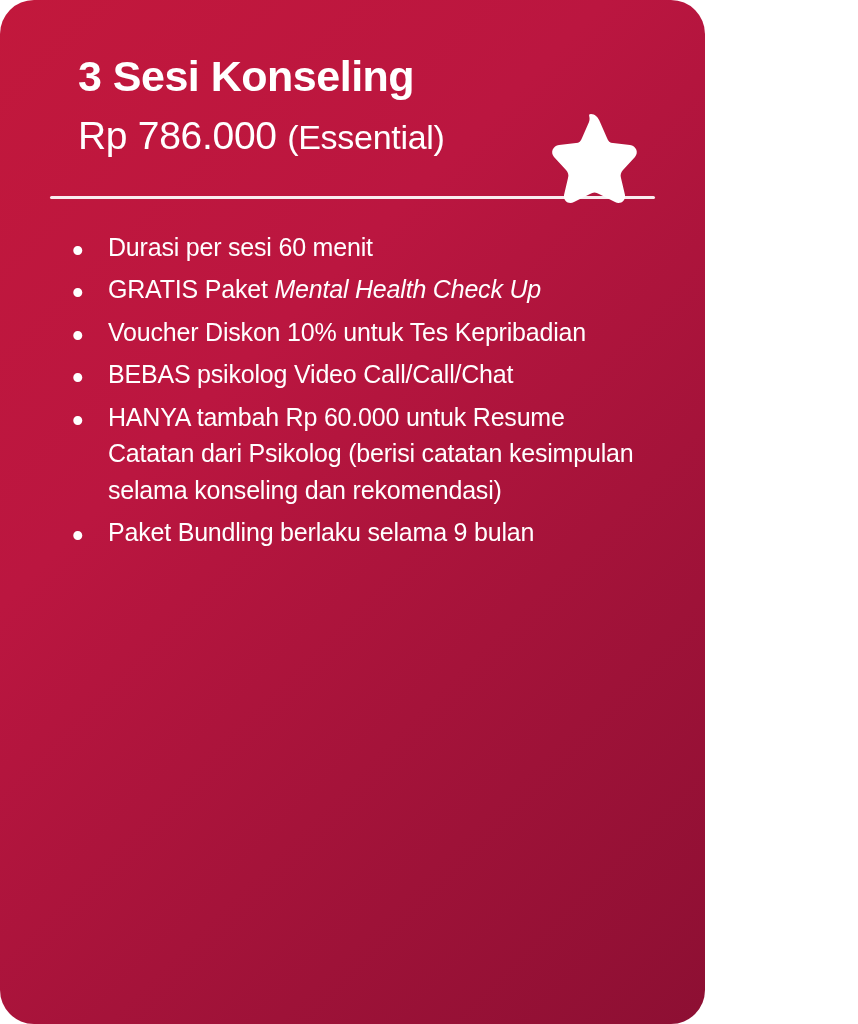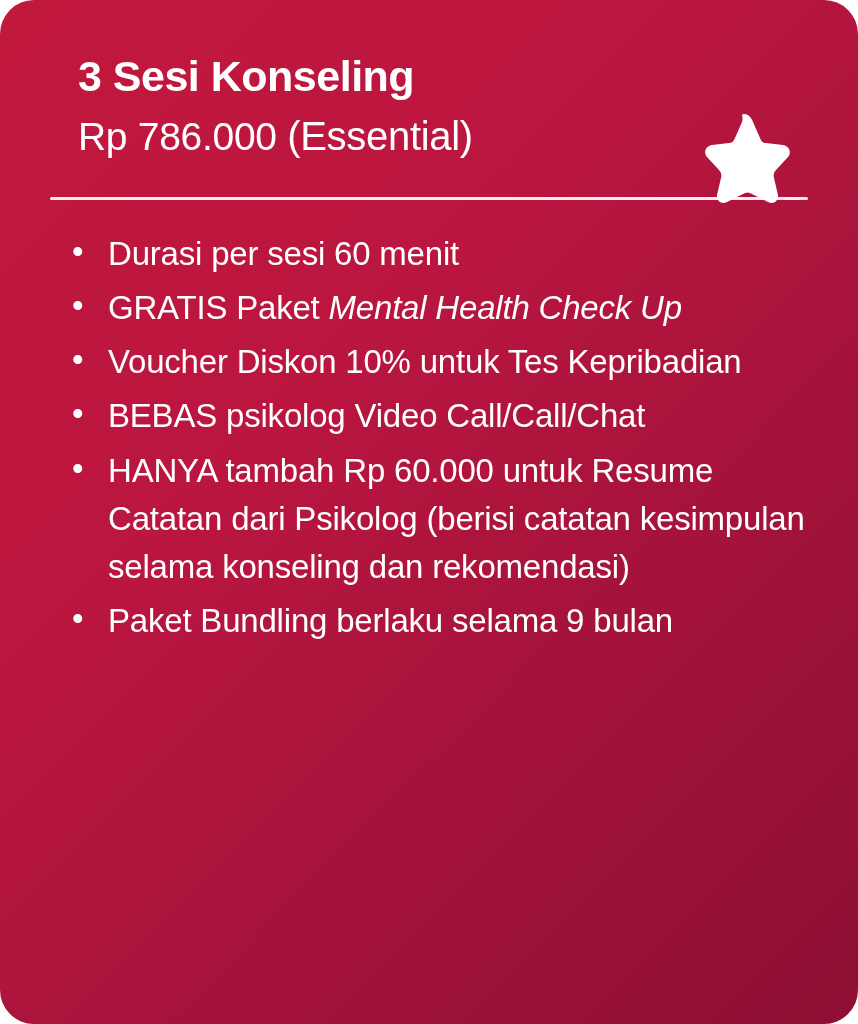--- a/index.html
+++ b/index.html
@@ -8,21 +8,21 @@
     background: #ffffff;
   }
   body {
     width: 858px;
     height: 1024px;
     font-family: "Liberation Sans", sans-serif;
     overflow: hidden;
   }
   .card {
     position: relative;
-    width: 858px;
+    width: 705px;
     height: 1024px;
     box-sizing: border-box;
     border-radius: 34px;
     background: linear-gradient(135deg, #c2183c 0%, #bb1640 35%, #9e1238 75%, #8d0f33 100%);
     color: #ffffff;
     padding: 52px 42px 24px 42px;
     overflow: hidden;
   }
   .header {
     position: relative;
@@ -35,21 +35,21 @@
     margin: 0 0 8px 36px;
   }
   .price-line {
     font-size: 39px;
     font-weight: 400;
     line-height: 1.42;
     margin-left: 36px;
     letter-spacing: -0.3px;
   }
   .price-line .qual {
-    font-size: 40px;
+    font-size: 34px;
   }
   .star-wrap {
     position: absolute;
     top: 58px;
     right: 22px;
     width: 100px;
     height: 100px;
   }
   .divider {
     margin: 32px 8px 0 8px;
@@ -57,21 +57,21 @@
     background: rgba(255,255,255,0.92);
     border-radius: 2px;
   }
   ul.benefits {
     list-style: none;
     margin: 30px 0 0 0;
     padding: 0 10px 0 14px;
   }
   ul.benefits li {
     position: relative;
-    font-size: 33px;
+    font-size: 25px;
     line-height: 1.46;
     padding-left: 52px;
     margin-bottom: 6px;
     letter-spacing: -0.2px;
   }
   ul.benefits li::before {
     content: "•";
     position: absolute;
     left: 16px;
     top: -2px;

